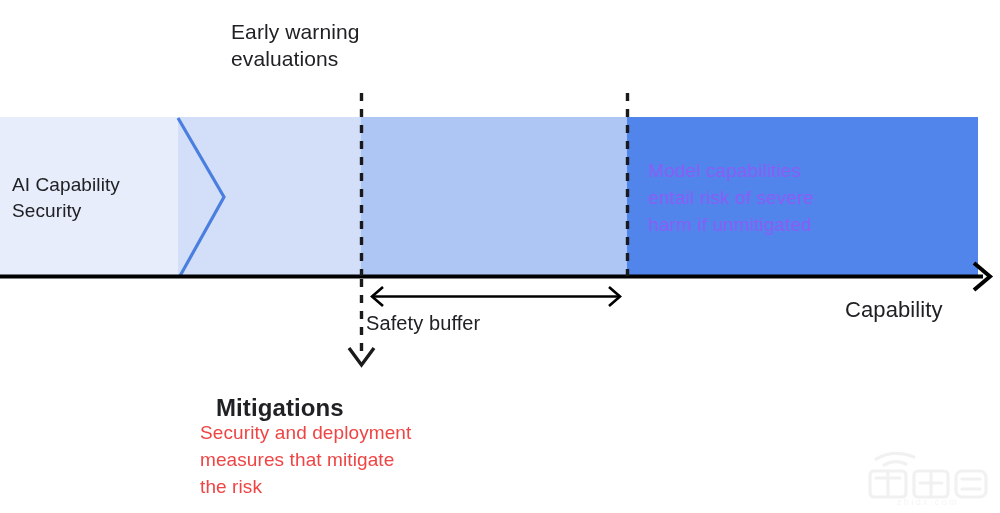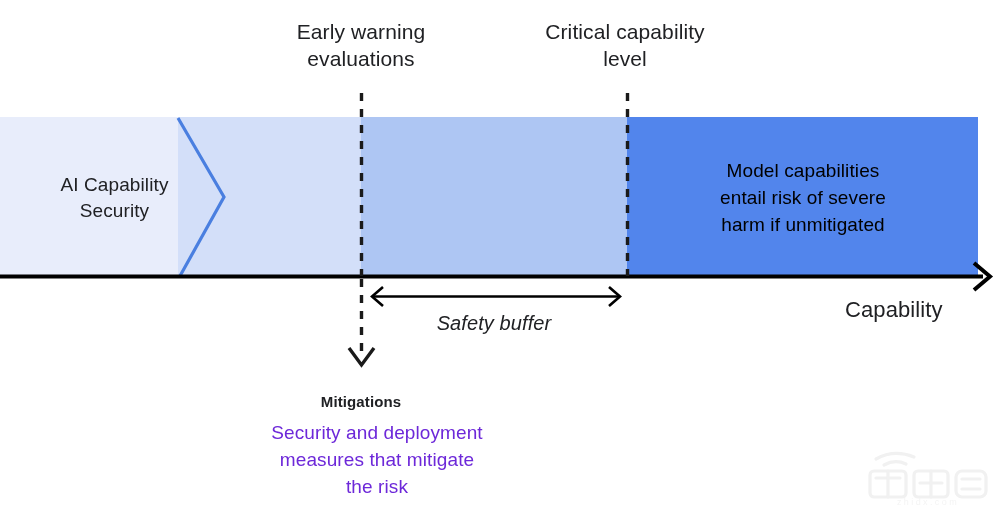--- a/index.html
+++ b/index.html
@@ -22,21 +22,21 @@
     height: 513px;
   }
   .svg-layer {
     position: absolute;
     left: 0; top: 0;
     width: 1000px;
     height: 513px;
   }
   .lbl {
     position: absolute;
-    text-align: center;
+    text-align: left;
     line-height: 1.30;
     white-space: pre-line;
     letter-spacing: 0.1px;
   }
   
   #label-early-warning {
     left: 231px;
     top: 18px;
     width: 260px;
     font-size: 21px;
@@ -57,56 +57,55 @@
     font-size: 19px;
     color: #202124;
     line-height: 1.35;
   }
   
   #label-model-capabilities {
     left: 648px;
     top: 158px;
     width: 310px;
     font-size: 19px;
-    color: #000000;
+    color: #8b5cf6;
     line-height: 1.42;
   }
   
   #label-safety-buffer {
     left: 366px;
     top: 310px;
     width: 256px;
     font-size: 20px;
     color: #202124;
-    font-style: italic;
   }
   
   #label-capability {
     left: 845px;
     top: 296px;
     width: 150px;
     font-size: 22px;
     color: #202124;
     text-align: left;
   }
   
   #label-mitigations-title {
     left: 216px;
     top: 392px;
     width: 290px;
-    font-size: 15px;
+    font-size: 24px;
     font-weight: bold;
     color: #202124;
   }
   #label-mitigations-body {
-    left: 212px;
+    left: 200px;
     top: 420px;
     width: 330px;
     font-size: 19px;
-    color: #6d28d9;
+    color: #ef4444;
     line-height: 1.42;
   }
   
   #watermark {
     position: absolute;
     left: 862px;
     top: 445px;
     width: 132px;
     height: 62px;
     opacity: 1;
@@ -138,22 +137,20 @@
     <line x1="627.5" y1="93" x2="627.5" y2="276" stroke="#1a1a1a" stroke-width="3.4" stroke-dasharray="8 8"></line>
 
     <line x1="372" y1="296.5" x2="620" y2="296.5" stroke="#000000" stroke-width="2.6"></line>
     <polyline points="383,287 372,296.5 383,306" fill="none" stroke="#000000" stroke-width="2.6" stroke-linecap="butt" stroke-linejoin="miter"></polyline>
     <polyline points="609,287 620,296.5 609,306" fill="none" stroke="#000000" stroke-width="2.6" stroke-linecap="butt" stroke-linejoin="miter"></polyline>
   </svg>
 
   <div class="lbl" id="label-early-warning">Early warning
 evaluations</div>
 
-  <div class="lbl" id="label-critical-capability">Critical capability
-level</div>
 
   <div class="lbl" id="label-ai-frontier">AI Capability
 Security</div>
 
   <div class="lbl" id="label-model-capabilities">Model capabilities
 entail risk of severe
 harm if unmitigated</div>
 
   <div class="lbl" id="label-safety-buffer">Safety buffer</div>
 

